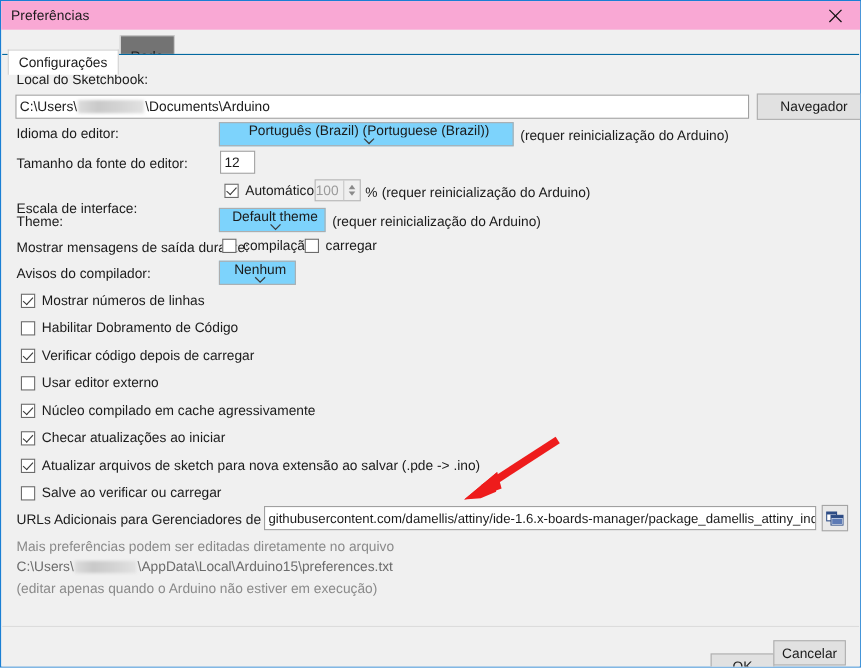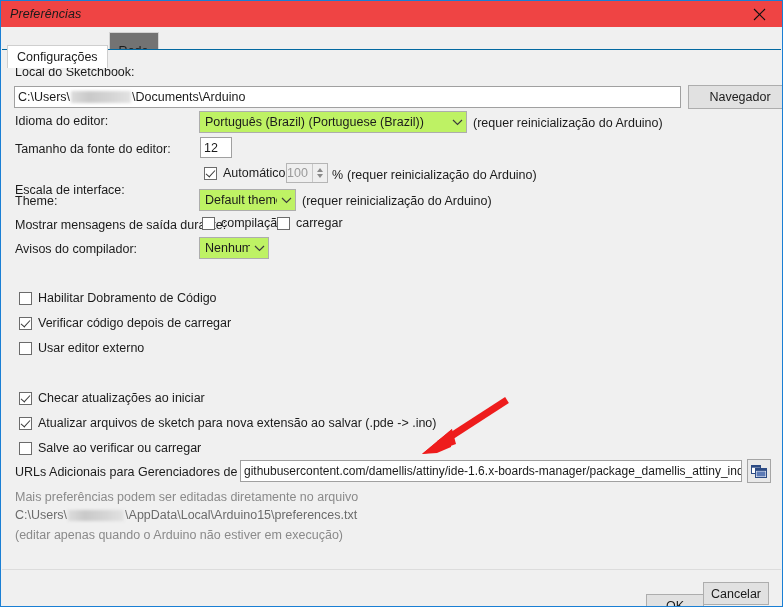--- a/index.html
+++ b/index.html
@@ -14,22 +14,22 @@
     position: relative;
     width: 783px; height: 607px;
     border: 1px solid #1a7fd4;
     background: #f0f0f0;
     overflow: hidden;
   }
   
   .titlebar {
     position: absolute; left: 0; top: 0;
     width: 781px; height: 26px;
-    background: #ef4444;
-    display: flex; align-items: center; font-style: italic;
+    background: #f9a8d4;
+    display: flex; align-items: center;
   }
   .title-text {
     font-size: 12.5px; color: #1b1b1b;
     padding-left: 9px; letter-spacing: .1px;
   }
   .titlebar-spacer { flex: 1; }
   .close-btn {
     width: 45px; height: 26px;
     display: flex; align-items: center; justify-content: center;
     cursor: pointer;
@@ -122,28 +122,29 @@
     background: #e1e1e1;
     border: 1px solid #adadad;
     font-size: 12.5px;
     color: #1b1b1b;
     display: flex; align-items: center; justify-content: center;
     cursor: pointer;
   }
   
   .combo {
     position: absolute;
-    background: #bef264;
+    background: #7dd3fc;
     border: 1px solid #adadad;
     font-size: 12.5px;
     color: #1b1b1b;
     display: flex; align-items: center;
     padding-left: 5px;
     cursor: pointer;
     white-space: nowrap;
+    flex-direction: column;
   }
   .combo .cv { flex: 1; overflow: hidden; }
   .caret {
     width: 18px; display: flex; align-items: center; justify-content: center;
   }
   .caret svg { display: block; }
   
   .cbrow {
     position: absolute;
     display: flex; align-items: center;
@@ -328,36 +329,44 @@
 
     <div class="combo" style="left:197px; top:187px; width:70px; height:22px;">
       <span class="cv">Nenhum</span>
       <span class="caret">
         <svg width="11" height="7" viewBox="0 0 11 7">
             <polyline points="1,1 5.5,5.5 10,1" fill="none" stroke="#3c3c3c" stroke-width="1.2"></polyline>
           </svg>
       </span>
     </div>
 
+    <div class="cbrow" style="left:17px; top:216px;">
+      <span class="cbox checked"></span>
+      <span>Mostrar números de linhas</span>
+    </div>
 
     <div class="cbrow" style="left:17px; top:241px;">
       <span class="cbox"></span>
       <span>Habilitar Dobramento de Código</span>
     </div>
 
     <div class="cbrow" style="left:17px; top:266px;">
       <span class="cbox checked"></span>
       <span>Verificar código depois de carregar</span>
     </div>
 
     <div class="cbrow" style="left:17px; top:291px;">
       <span class="cbox"></span>
       <span>Usar editor externo</span>
     </div>
 
+    <div class="cbrow" style="left:17px; top:316px;">
+      <span class="cbox checked"></span>
+      <span>Núcleo compilado em cache agressivamente</span>
+    </div>
 
     <div class="cbrow" style="left:17px; top:341px;">
       <span class="cbox checked"></span>
       <span>Checar atualizações ao iniciar</span>
     </div>
 
     <div class="cbrow" style="left:17px; top:366px;">
       <span class="cbox checked"></span>
       <span>Atualizar arquivos de sketch para nova extensão ao salvar (.pde -&gt; .ino)</span>
     </div>

